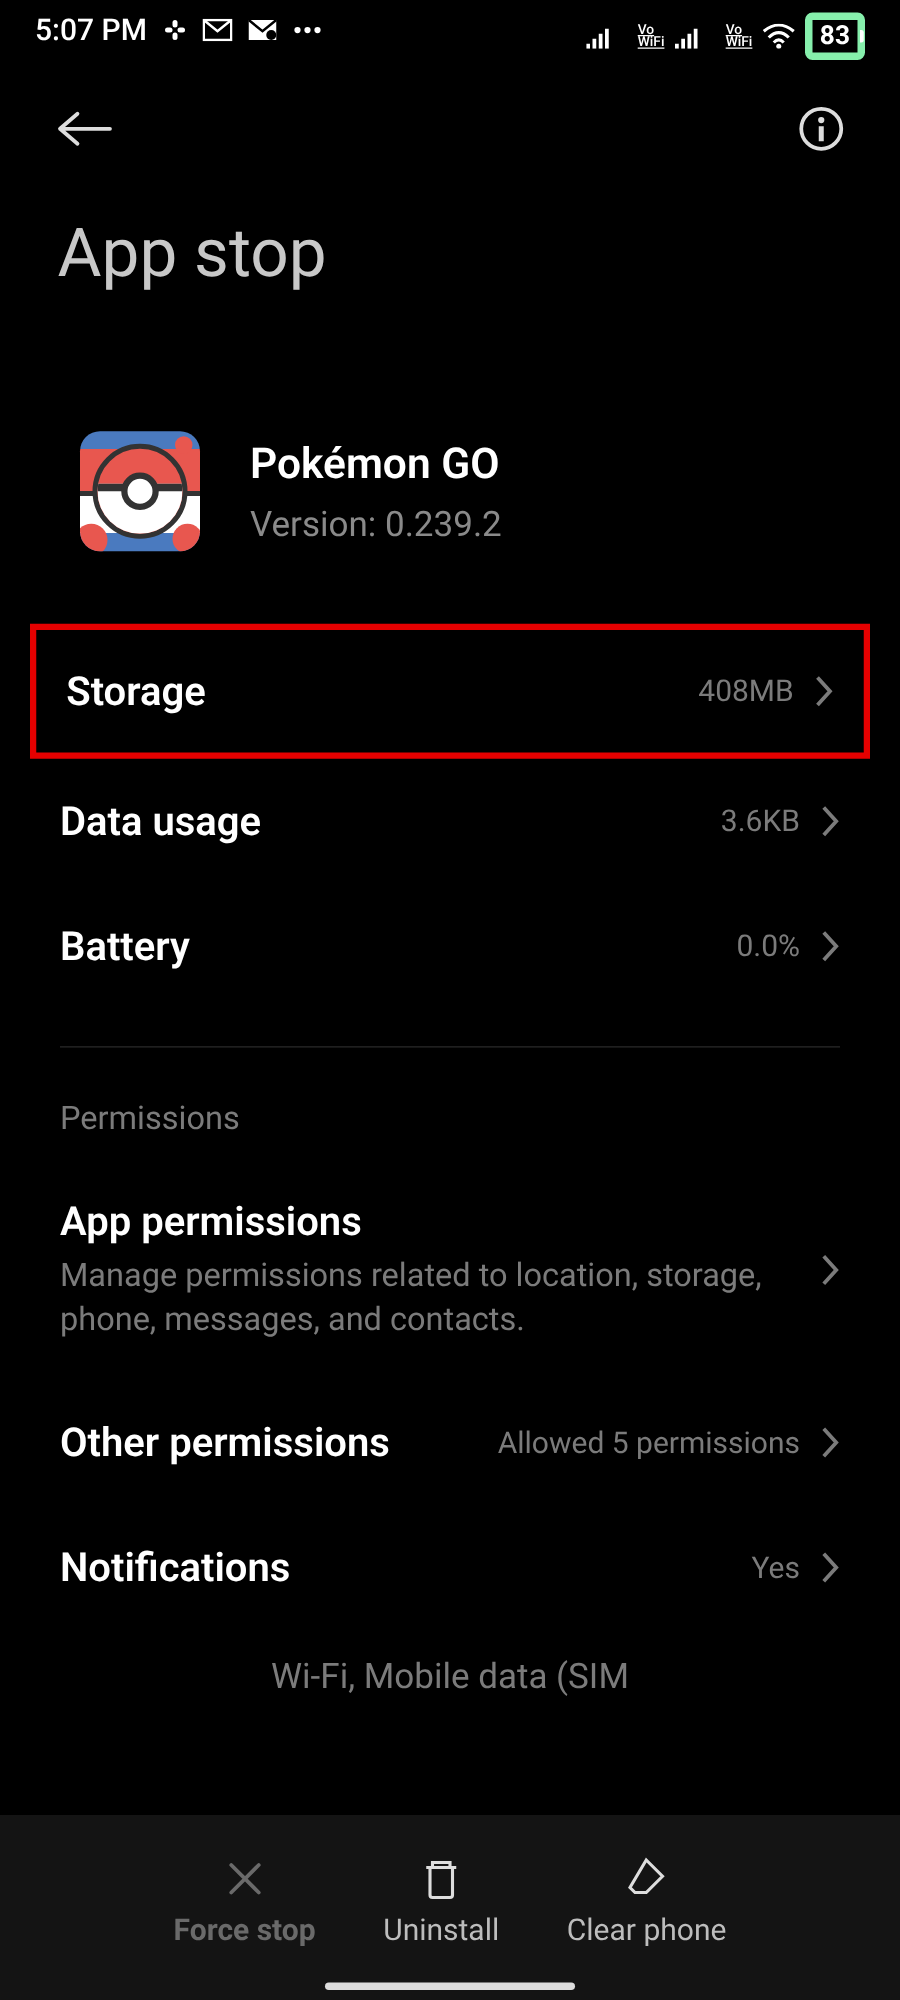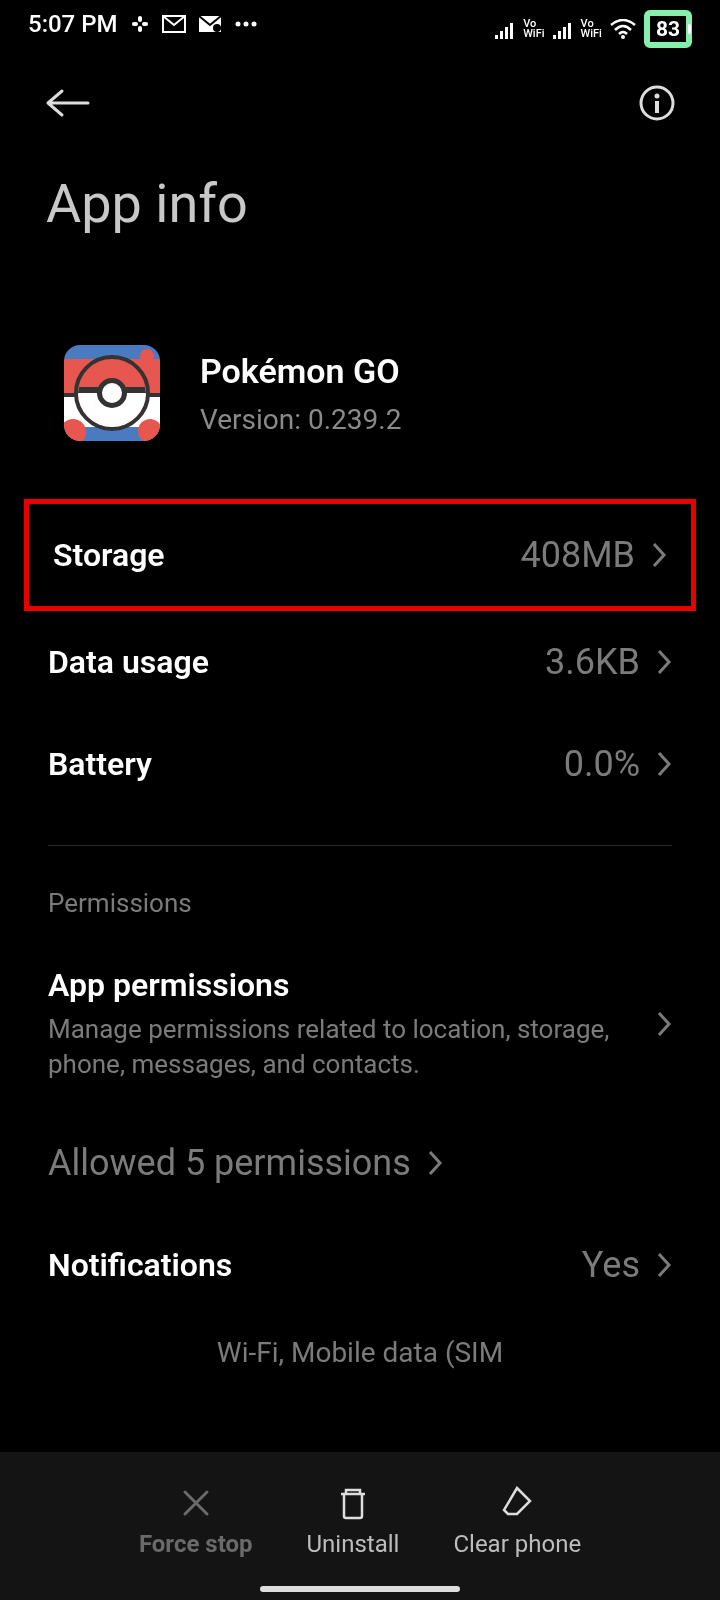--- a/index.html
+++ b/index.html
@@ -16,21 +16,21 @@
       display: flex;
       justify-content: space-between;
       align-items: flex-start;
       padding: 10px 28px 6px;
       font-size: 24px;
       font-weight: 500;
     }
     .status-left { display: flex; align-items: center; gap: 12px; }
     .status-right { display: flex; align-items: center; gap: 8px; }
     .status-icon { display: inline-flex; align-items: center; }
-    .signal-group { display: flex; align-items: flex-end; gap: 4px; }
+    .signal-group { display: flex; align-items: flex-end; gap: 17px; text-decoration: underline; }
     .vowifi { font-size: 11px; line-height: 10px; margin-left: 2px; }
     .battery-box {
       border: 6px solid #86efac;
       border-radius: 6px;
       padding: 1px 6px;
       font-size: 21px;
       font-weight: 700;
       position: relative;
     }
     .battery-box::after {
@@ -113,21 +113,21 @@
       padding: 30px 48px;
       min-height: 100px;
     }
     .setting-row.highlighted {
       border: 5px solid #e60000;
       margin: 0 24px;
       padding: 30px 24px;
     }
     .setting-label { font-size: 32px; font-weight: 600; }
     .setting-right { display: flex; align-items: center; gap: 16px; }
-    .setting-value { font-size: 36px; color: #7b7b7b; text-align: center; }
+    .setting-value { font-size: 24px; color: #7b7b7b; text-align: center; }
     .chevron { width: 16px; height: 28px; flex-shrink:0; }
     .divider { height: 1px; background: #2a2a2a; margin: 30px 48px; }
     .section-label {
       font-size: 26px;
       color: #7b7b7b;
       padding: 12px 48px 18px;
     }
     .toggle {
       width: 84px; height: 44px;
       background: #3a3a3a;
@@ -256,21 +256,21 @@
   </span>
   <span>
     <svg class="info-circle" viewBox="0 0 38 38">
         <circle cx="19" cy="19" r="16" stroke="#ddd" stroke-width="3" fill="none"></circle>
         <circle cx="19" cy="12" r="2.5" fill="#ddd"></circle>
         <rect x="17" y="17" width="4" height="12" fill="#ddd"></rect>
       </svg>
   </span>
 </div>
 
-<h1 class="page-title">App info</h1>
+<h1 class="page-title">App stop</h1>
 
 <div class="app-row">
   <div class="app-icon">
     <div class="pokeball"></div>
     <div class="flower f1"></div>
     <div class="flower f2"></div>
     <div class="flower f3"></div>
   </div>
   <div class="app-meta">
     <div class="app-name">Pokémon GO</div>
@@ -319,20 +319,21 @@
     <div class="setting-multi">
       <span class="setting-label">App permissions</span>
       <span class="setting-sub">Manage permissions related to location, storage, phone, messages, and contacts.</span>
     </div>
     <svg class="chevron" viewBox="0 0 16 28">
         <path d="M3 3 L13 14 L3 25" stroke="#7b7b7b" stroke-width="3" fill="none"></path>
       </svg>
   </div>
 
   <div class="setting-row">
+    <span class="setting-label">Other permissions</span>
     <span class="setting-right">
       <span class="setting-value">Allowed 5 permissions</span>
       <svg class="chevron" viewBox="0 0 16 28">
           <path d="M3 3 L13 14 L3 25" stroke="#7b7b7b" stroke-width="3" fill="none"></path>
         </svg>
     </span>
   </div>
 
   <div class="setting-row">
     <span class="setting-label">Notifications</span>

